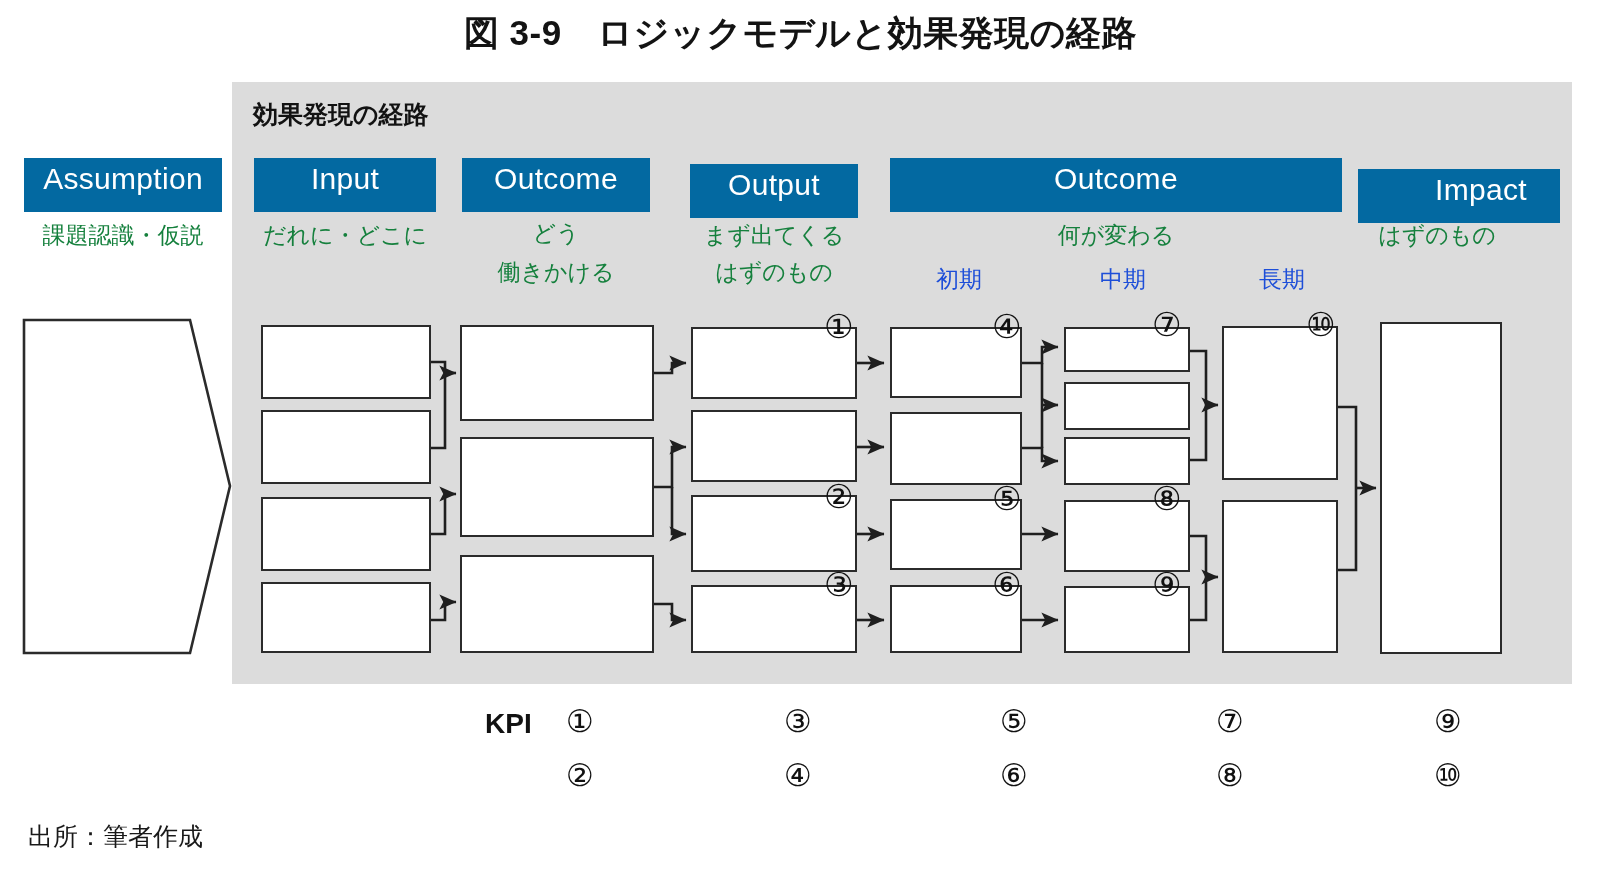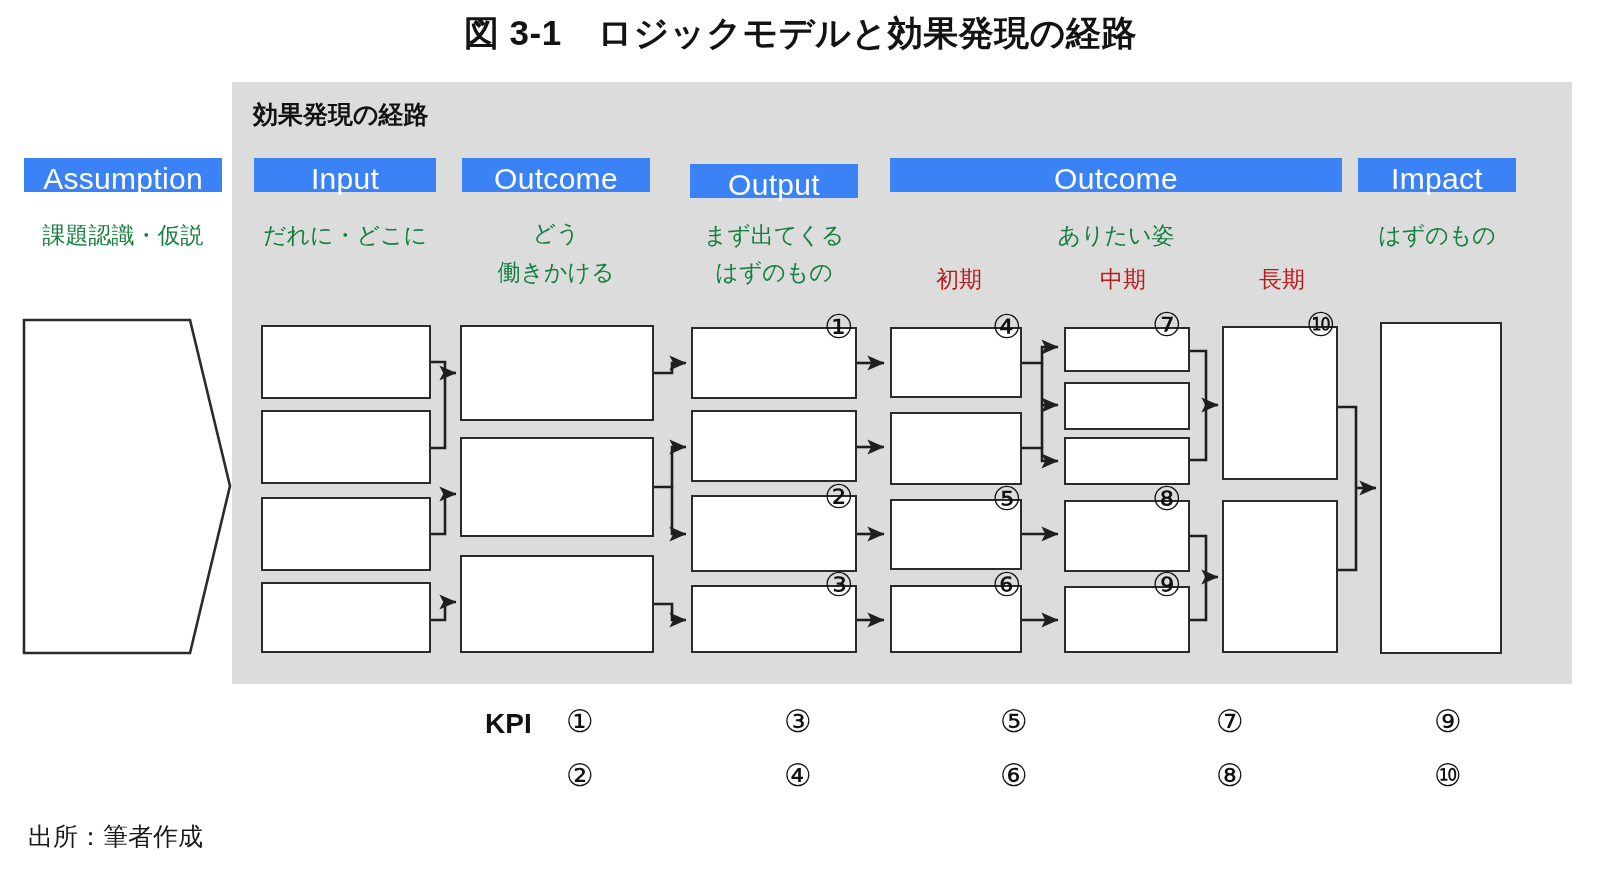--- a/index.html
+++ b/index.html
@@ -16,30 +16,30 @@
   
   .panel{
     position:absolute;left:232px;top:82px;width:1340px;height:602px;
     background:#dcdcdc;
   }
   .panel-title{
     position:absolute;left:253px;top:98px;font-size:25px;font-weight:bold;color:#121212;
   }
   
   .hdr{
-    position:absolute;background:#3b82f6;color:#ffffff;
-    font-size:30px;line-height:41px;text-align:center;height:34px;
+    position:absolute;background:#0369a1;color:#ffffff;
+    font-size:30px;line-height:41px;text-align:center;height:54px;
     font-weight:normal;letter-spacing:.3px;
   }
   
   .cap{
     position:absolute;text-align:center;font-size:23px;line-height:30px;color:#15803d;
   }
   .phase{
-    position:absolute;text-align:center;font-size:23px;line-height:28px;color:#b91c1c;
+    position:absolute;text-align:center;font-size:23px;line-height:28px;color:#1d4ed8;
   }
   
   .bx{
     position:absolute;background:#ffffff;border:2.4px solid #2b2b2b;box-sizing:border-box;
   }
   
   .assump-shape{position:absolute;left:22px;top:318px;width:210px;height:337px;}
   
   .wires{position:absolute;left:0;top:0;width:1601px;height:895px;pointer-events:none;}
   
@@ -49,39 +49,39 @@
   }
   
   .kpi-label{position:absolute;font-size:28px;font-weight:bold;color:#111;}
   .kpi-num{position:absolute;font-size:31px;line-height:31px;color:#111;
     font-family:"DejaVu Sans",sans-serif;text-align:center;width:40px;}
   .src{position:absolute;left:28px;top:820px;font-size:25px;color:#191919;}
 </style>
 </head>
 <body>
 
-<div class="fig-title">図 3-1　ロジックモデルと効果発現の経路</div>
+<div class="fig-title">図 3-9　ロジックモデルと効果発現の経路</div>
 
 <div class="panel"></div>
 <div class="panel-title">効果発現の経路</div>
 
 <div class="hdr" style="left:24px;top:158px;width:198px;">Assumption</div>
 <div class="hdr" style="left:254px;top:158px;width:182px;">Input</div>
 <div class="hdr" style="left:462px;top:158px;width:188px;">Outcome</div>
 <div class="hdr" style="left:690px;top:164px;width:168px;">Output</div>
 <div class="hdr" style="left:890px;top:158px;width:452px;">Outcome</div>
-<div class="hdr" style="left:1358px;top:158px;width:158px;">Impact</div>
+<div class="hdr" style="left:1358px;top:169px;width:158px;padding-left:44px;">Impact</div>
 
 <div class="cap" style="left:20px;top:220px;width:206px;">課題認識・仮説</div>
 <div class="cap" style="left:252px;top:220px;width:186px;">だれに・どこに</div>
 <div class="cap" style="left:462px;top:220px;width:188px;font-family:Liberation Mono, monospace;">どう</div>
 <div class="cap" style="left:462px;top:257px;width:188px;">働きかける</div>
 <div class="cap" style="left:688px;top:220px;width:172px;">まず出てくる</div>
 <div class="cap" style="left:688px;top:257px;width:172px;">はずのもの</div>
-<div class="cap" style="left:890px;top:220px;width:452px;">ありたい姿</div>
+<div class="cap" style="left:890px;top:220px;width:452px;">何が変わる</div>
 <div class="cap" style="left:1356px;top:220px;width:162px;">はずのもの</div>
 
 <div class="phase" style="left:888px;top:265px;width:142px;">初期</div>
 <div class="phase" style="left:1056px;top:265px;width:134px;">中期</div>
 <div class="phase" style="left:1216px;top:265px;width:132px;">長期</div>
 
 <svg class="assump-shape" viewBox="0 0 210 337">
   <polygon points="2,2 168,2 208,168 168,335 2,335" fill="#ffffff" stroke="#2b2b2b" stroke-width="2.6" stroke-linejoin="miter"></polygon>
 </svg>
 

